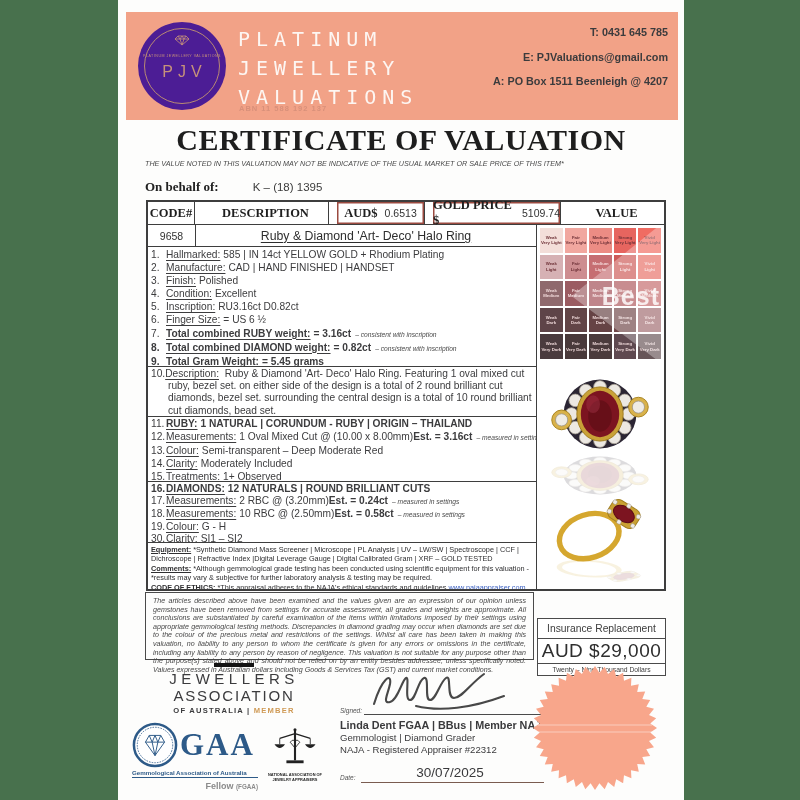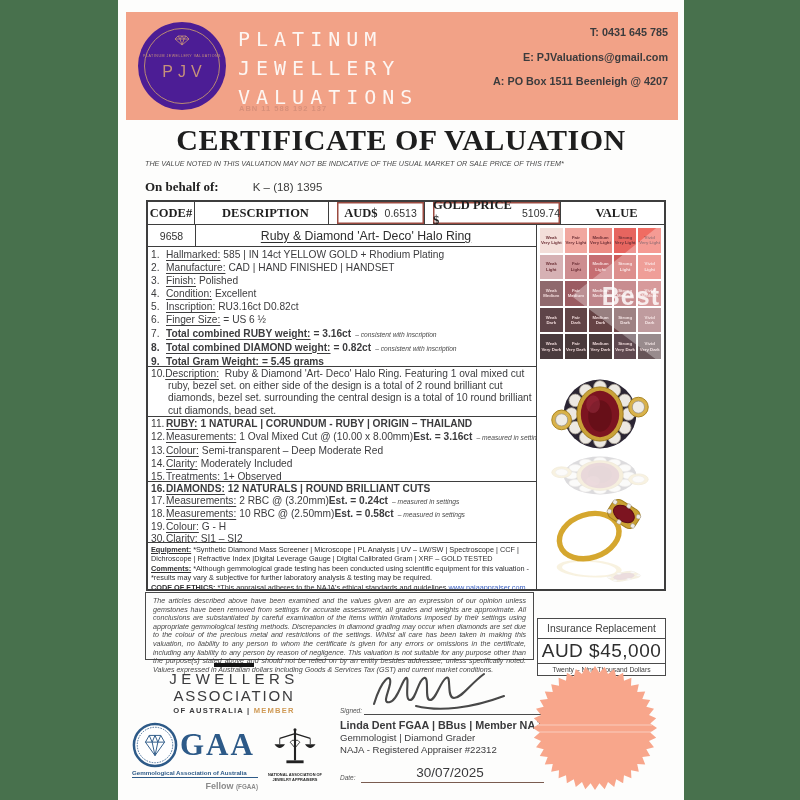--- a/index.html
+++ b/index.html
@@ -431,21 +431,21 @@
           <use href="#ringSide" transform="matrix(1,0,0,-0.35,0,268)" opacity="0.14"></use>
         </svg>
       </div>
     </div>
   </div>
 
   <div class="fine-print">The articles described above have been examined and the values given are an expression of our opinion unless gemstones have been removed from settings for accurate assessment, all grades and weights are approximate. All conclusions are substantiated by careful examination of the items within limitations imposed by their settings using appropriate gemmological testing methods. Discrepancies in diamond grading may occur when diamonds are set due to the colour of the precious metal and restrictions of the settings. Whilst all care has been taken in making this valuation, no liability to any person to whom the certificate is given for any errors or omissions in the certificate, including any liability to any person by reason of negligence. This valuation is not suitable for any purpose other than the purpose(s) stated above and should not be relied on by an entity besides addressee, unless specifically noted. Values expressed in Australian dollars including Goods &amp; Services Tax (GST) and current market conditions.</div>
 
   <div class="insurance">
     <div class="ins-title">Insurance Replacement</div>
-    <div class="ins-amount">AUD $45,000</div>
+    <div class="ins-amount">AUD $29,000</div>
     <div class="ins-words">Twenty – Nine Thousand Dollars</div>
   </div>
 
   <div class="jaa">
     <div class="jaa-bar"></div>
     <div class="jaa-l1">JEWELLERS</div>
     <div class="jaa-l2">ASSOCIATION</div>
     <div class="jaa-l3"><span>OF AUSTRALIA |</span> <span class="jaa-member">MEMBER</span></div>
   </div>
 

